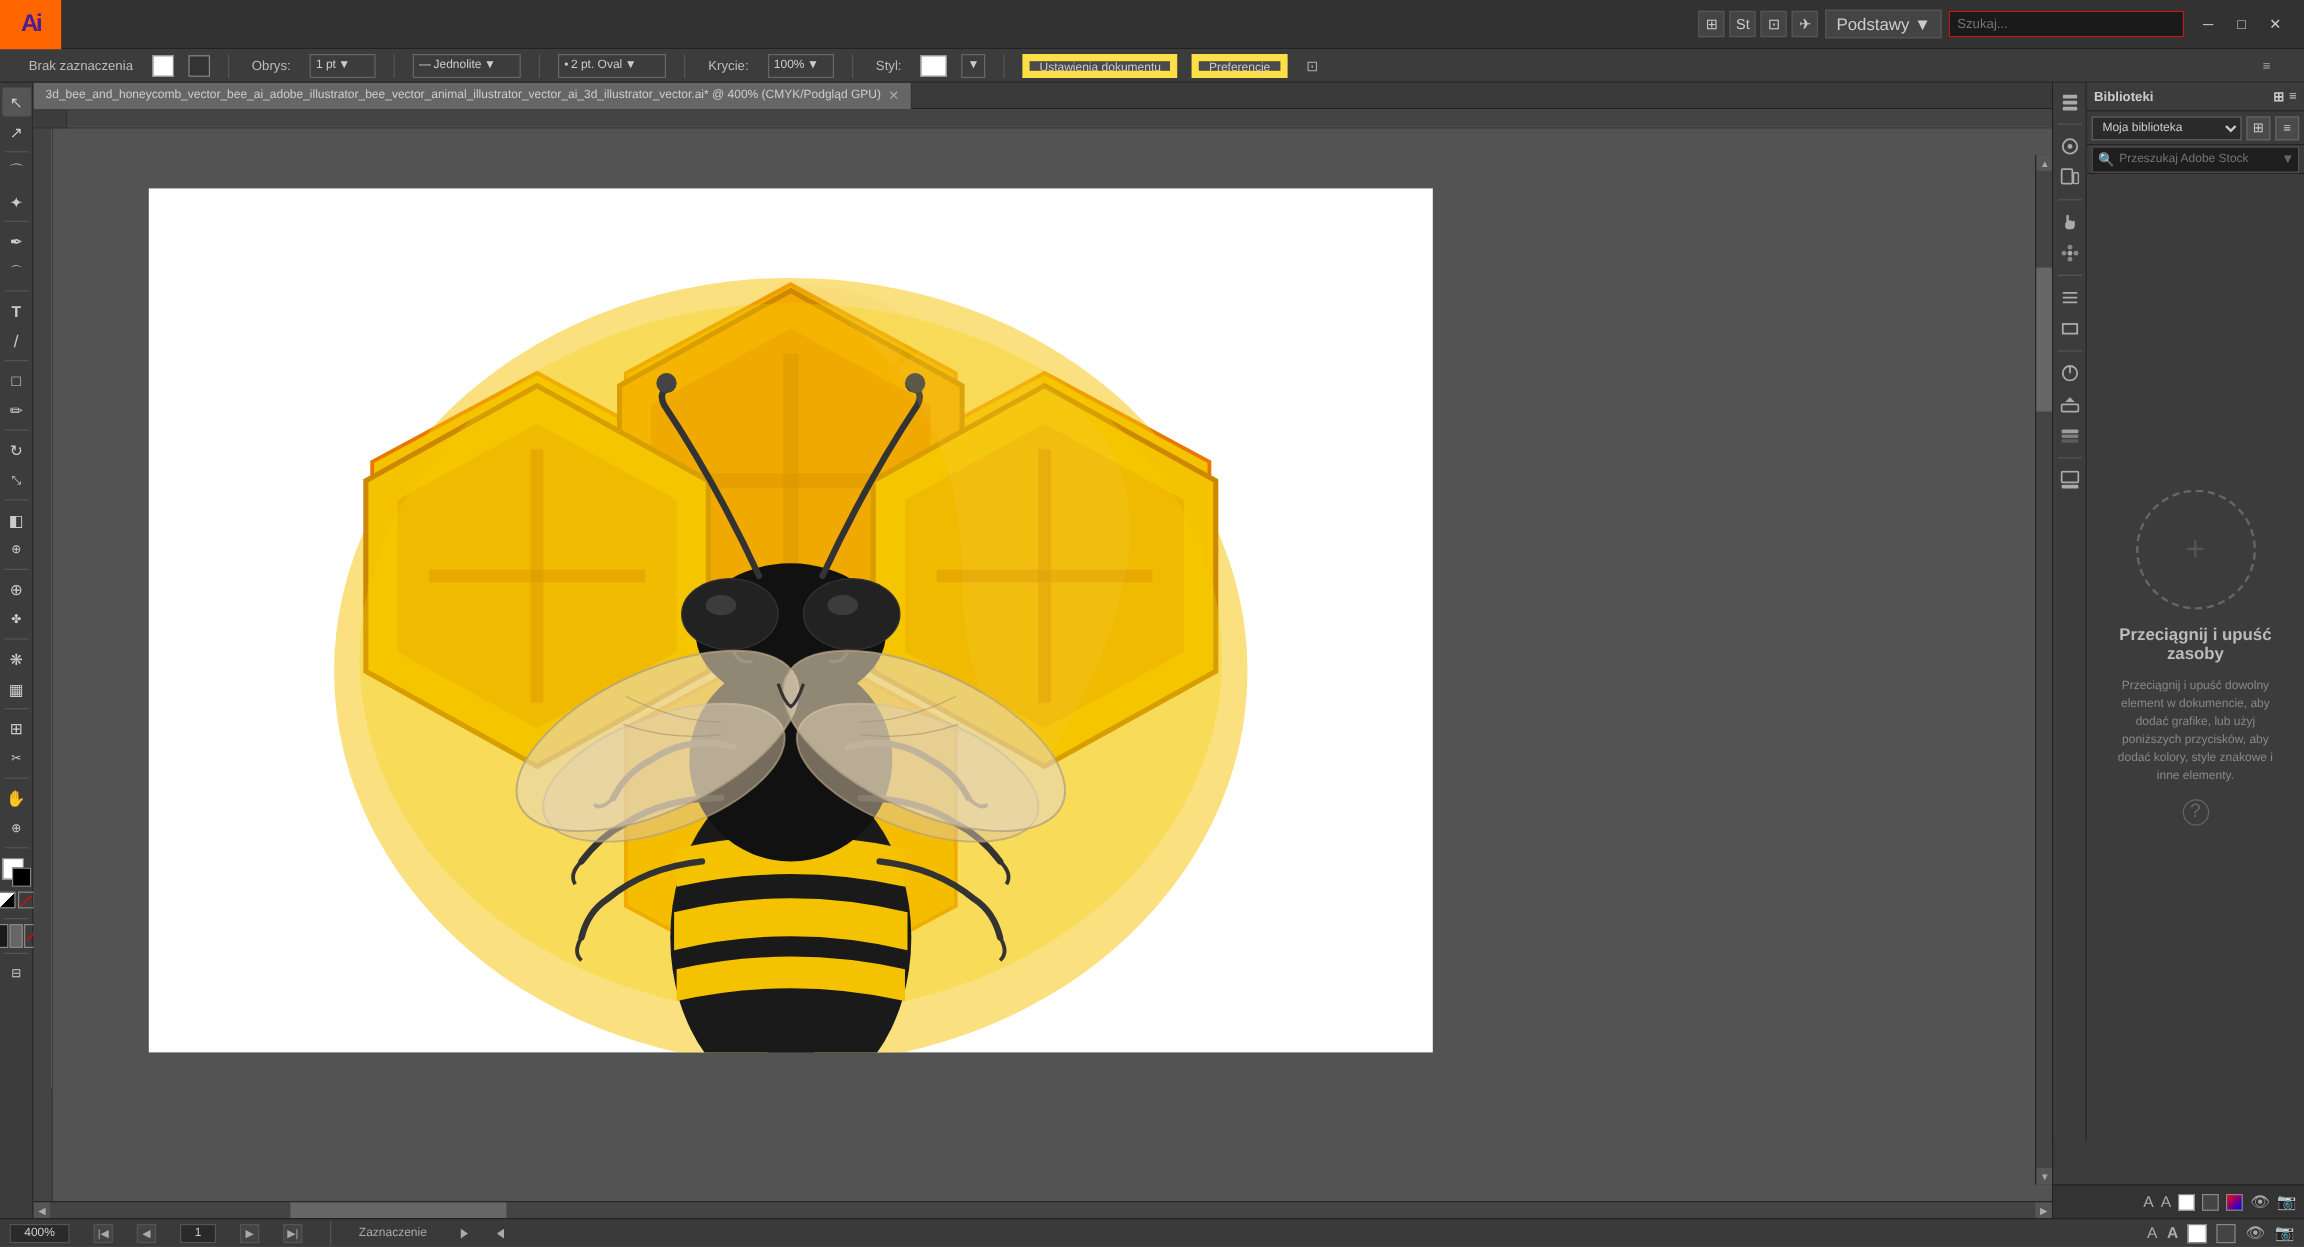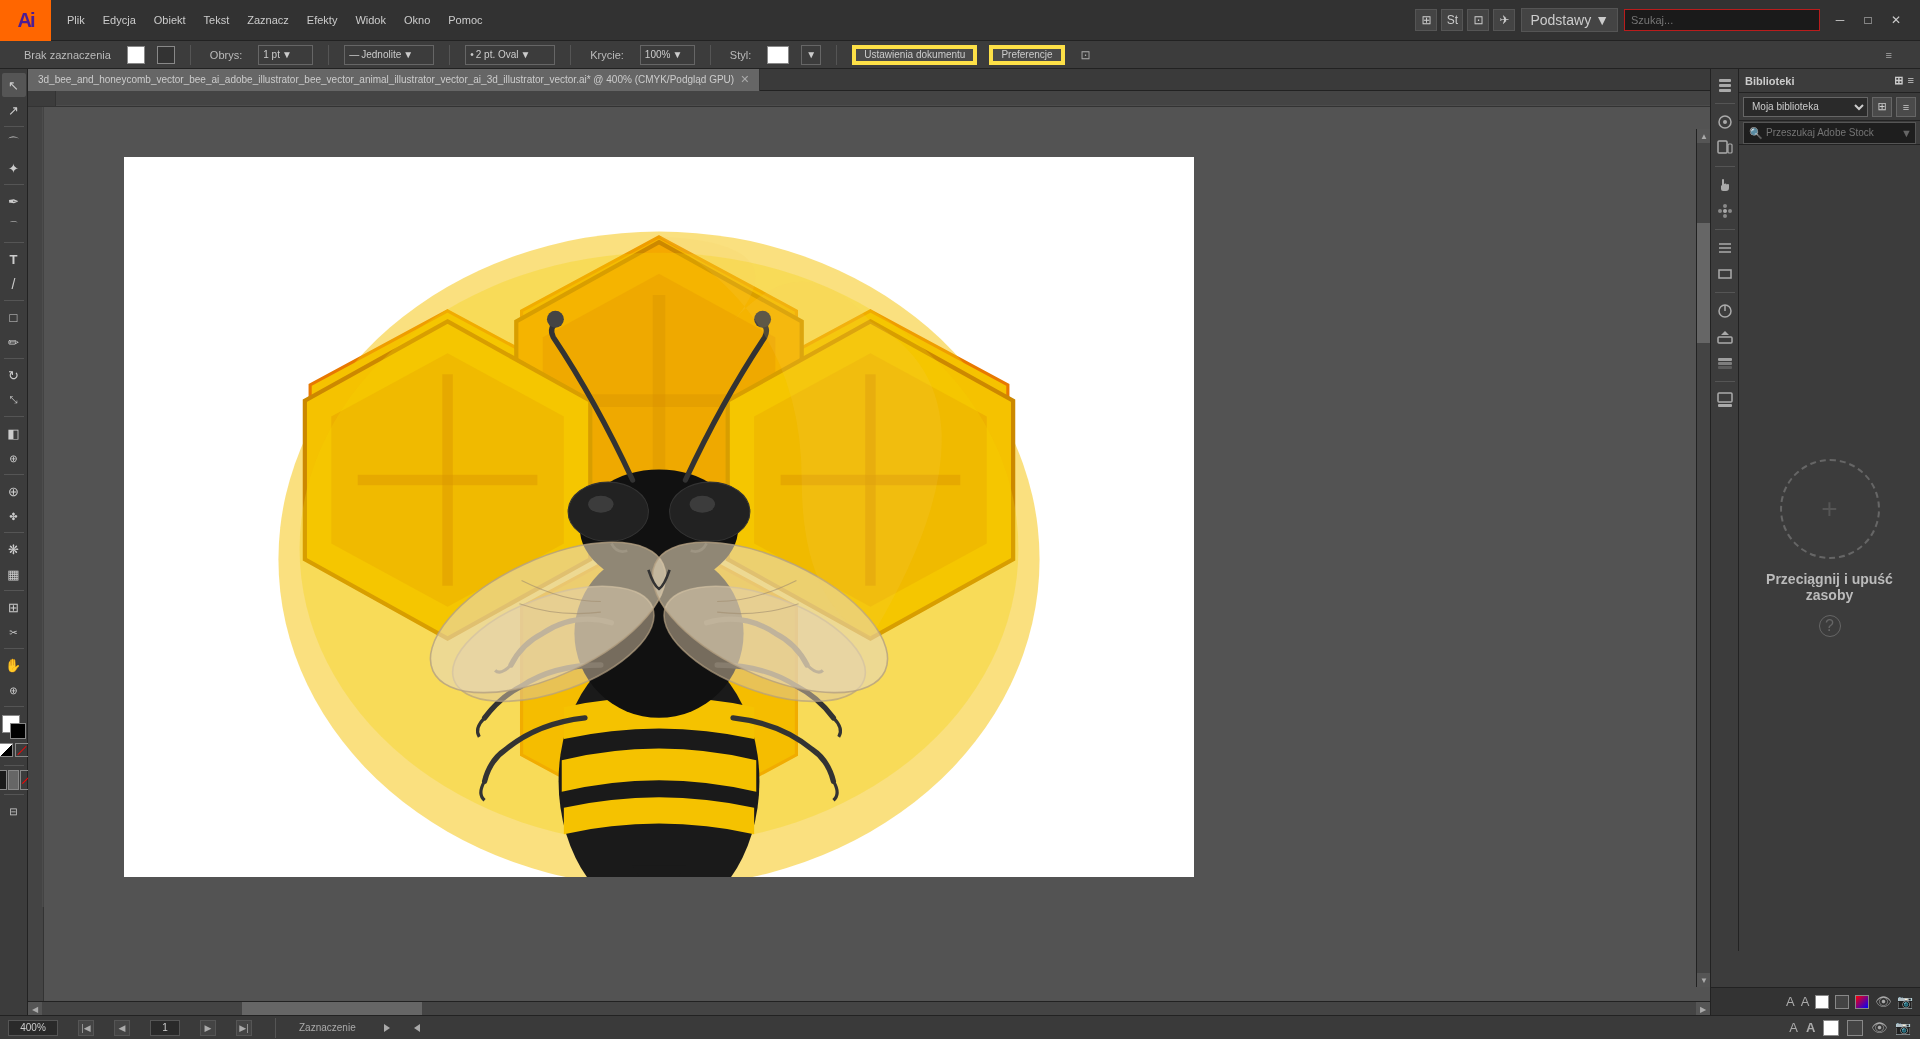--- a/index.html
+++ b/index.html
@@ -25,21 +25,21 @@
     
     #options-bar {
       width: 100%; height: 28px; background: #3c3c3c; border-bottom: 1px solid #222;
       display: flex; align-items: center; padding: 0 20px; gap: 12px;
     }
     .opt-label { color: #bbb; font-size: 11px; padding: 0 4px; }
     .opt-swatch { width: 18px; height: 18px; background: #fff; border: 1px solid #888; cursor: pointer; }
     .opt-swatch-dark { width: 18px; height: 18px; background: #333; border: 1px solid #888; cursor: pointer; }
     .opt-dropdown { height: 20px; background: #3c3c3c; border: 1px solid #666; color: #ccc; font-size: 10px; padding: 0 4px; cursor: pointer; display: flex; align-items: center; gap: 2px; }
     .opt-sep { width: 1px; height: 20px; background: #555; margin: 0 3px; }
-    .opt-btn { height: 20px; background: #4a4a4a; border: 4px solid #fde047; color: #ccc; font-size: 10px; padding: 0 8px; cursor: pointer; }
+    .opt-btn { height: 20px; background: #4a4a4a; border: 6px solid #fde047; color: #ccc; font-size: 10px; padding: 0 8px; cursor: pointer; }
 
     
     #main-layout { display: flex; width: 100%; height: calc(1039px - 41px - 28px - 24px); }
 
     
     #left-toolbar {
       width: 28px; background: #3c3c3c; border-right: 1px solid #222;
       display: flex; flex-direction: column; align-items: center; padding-top: 4px; gap: 1px;
       flex-shrink: 0;
     }
@@ -177,31 +177,20 @@
     #top-ruler { height: 16px; background: #444; border-bottom: 1px solid #333; display: flex; }
     #top-ruler-corner { width: 28px; height: 16px; background: #3c3c3c; border-right: 1px solid #333; border-bottom: 1px solid #333; flex-shrink: 0; }
     #top-ruler-track { flex: 1; background: #444; position: relative; overflow: hidden; }
     #left-ruler { width: 16px; background: #444; border-right: 1px solid #333; flex-shrink: 0; }
   </style>
 </head>
 <body>
 
 <div id="menu-bar">
   <div id="ai-logo">Ai</div>
-  <div class="menu-items">
-    <span class="menu-item">Plik</span>
-    <span class="menu-item">Edycja</span>
-    <span class="menu-item">Obiekt</span>
-    <span class="menu-item">Tekst</span>
-    <span class="menu-item">Zaznacz</span>
-    <span class="menu-item">Efekty</span>
-    <span class="menu-item">Widok</span>
-    <span class="menu-item">Okno</span>
-    <span class="menu-item">Pomoc</span>
-  </div>
   <div class="menu-right">
 
     <div style="display:flex;gap:4px;align-items:center;">
       <div class="menu-right-btn" style="width:22px;height:22px;font-size:12px;padding:0;justify-content:center;">⊞</div>
       <div class="menu-right-btn" style="width:22px;height:22px;font-size:12px;padding:0;justify-content:center;">St</div>
       <div class="menu-right-btn" style="width:22px;height:22px;font-size:12px;padding:0;justify-content:center;">⊡</div>
       <div class="menu-right-btn" style="width:22px;height:22px;font-size:12px;padding:0;justify-content:center;">✈</div>
     </div>
     <div class="menu-right-btn">
       <span>Podstawy</span>
@@ -570,20 +559,21 @@
             <input type="text" id="search-input" style="width: 100%; height: 22px; background: rgb(30, 30, 30); border: 1px solid rgb(85, 85, 85); color: rgb(136, 136, 136); font-size: 10px; padding: 0px 24px 0px 22px;" placeholder="Przeszukaj Adobe Stock">
             <span style="position:absolute;right:4px;top:50%;transform:translateY(-50%);color:#666;font-size:11px;cursor:pointer;">▼</span>
           </div>
         </div>
 
         <div id="drop-zone">
           <div class="drop-circle">
             <span style="color:#555;font-size:28px;">+</span>
           </div>
           <div class="drop-title">Przeciągnij i upuść zasoby</div>
+          <div class="drop-desc">Przeciągnij i upuść dowolny element w dokumencie, aby dodać grafike, lub użyj poniższych przycisków, aby dodać kolory, style znakowe i inne elementy.</div>
           <div class="drop-help" style="font-size:16px;color:#666;border:1px solid #666;border-radius:50%;width:22px;height:22px;display:flex;align-items:center;justify-content:center;cursor:pointer;">?</div>
         </div>
       </div>
     </div>
 
     <div style="height:28px;background:#333;border-top:1px solid #222;display:flex;align-items:center;justify-content:flex-end;padding:0 6px;gap:6px;">
       <span style="color:#aaa;font-size:13px;cursor:pointer;">A</span>
       <span style="color:#aaa;font-size:13px;cursor:pointer;">A</span>
       <div style="width:14px;height:14px;background:#fff;border:1px solid #888;cursor:pointer;"></div>
       <div style="width:14px;height:14px;background:#444;border:1px solid #888;cursor:pointer;"></div>

